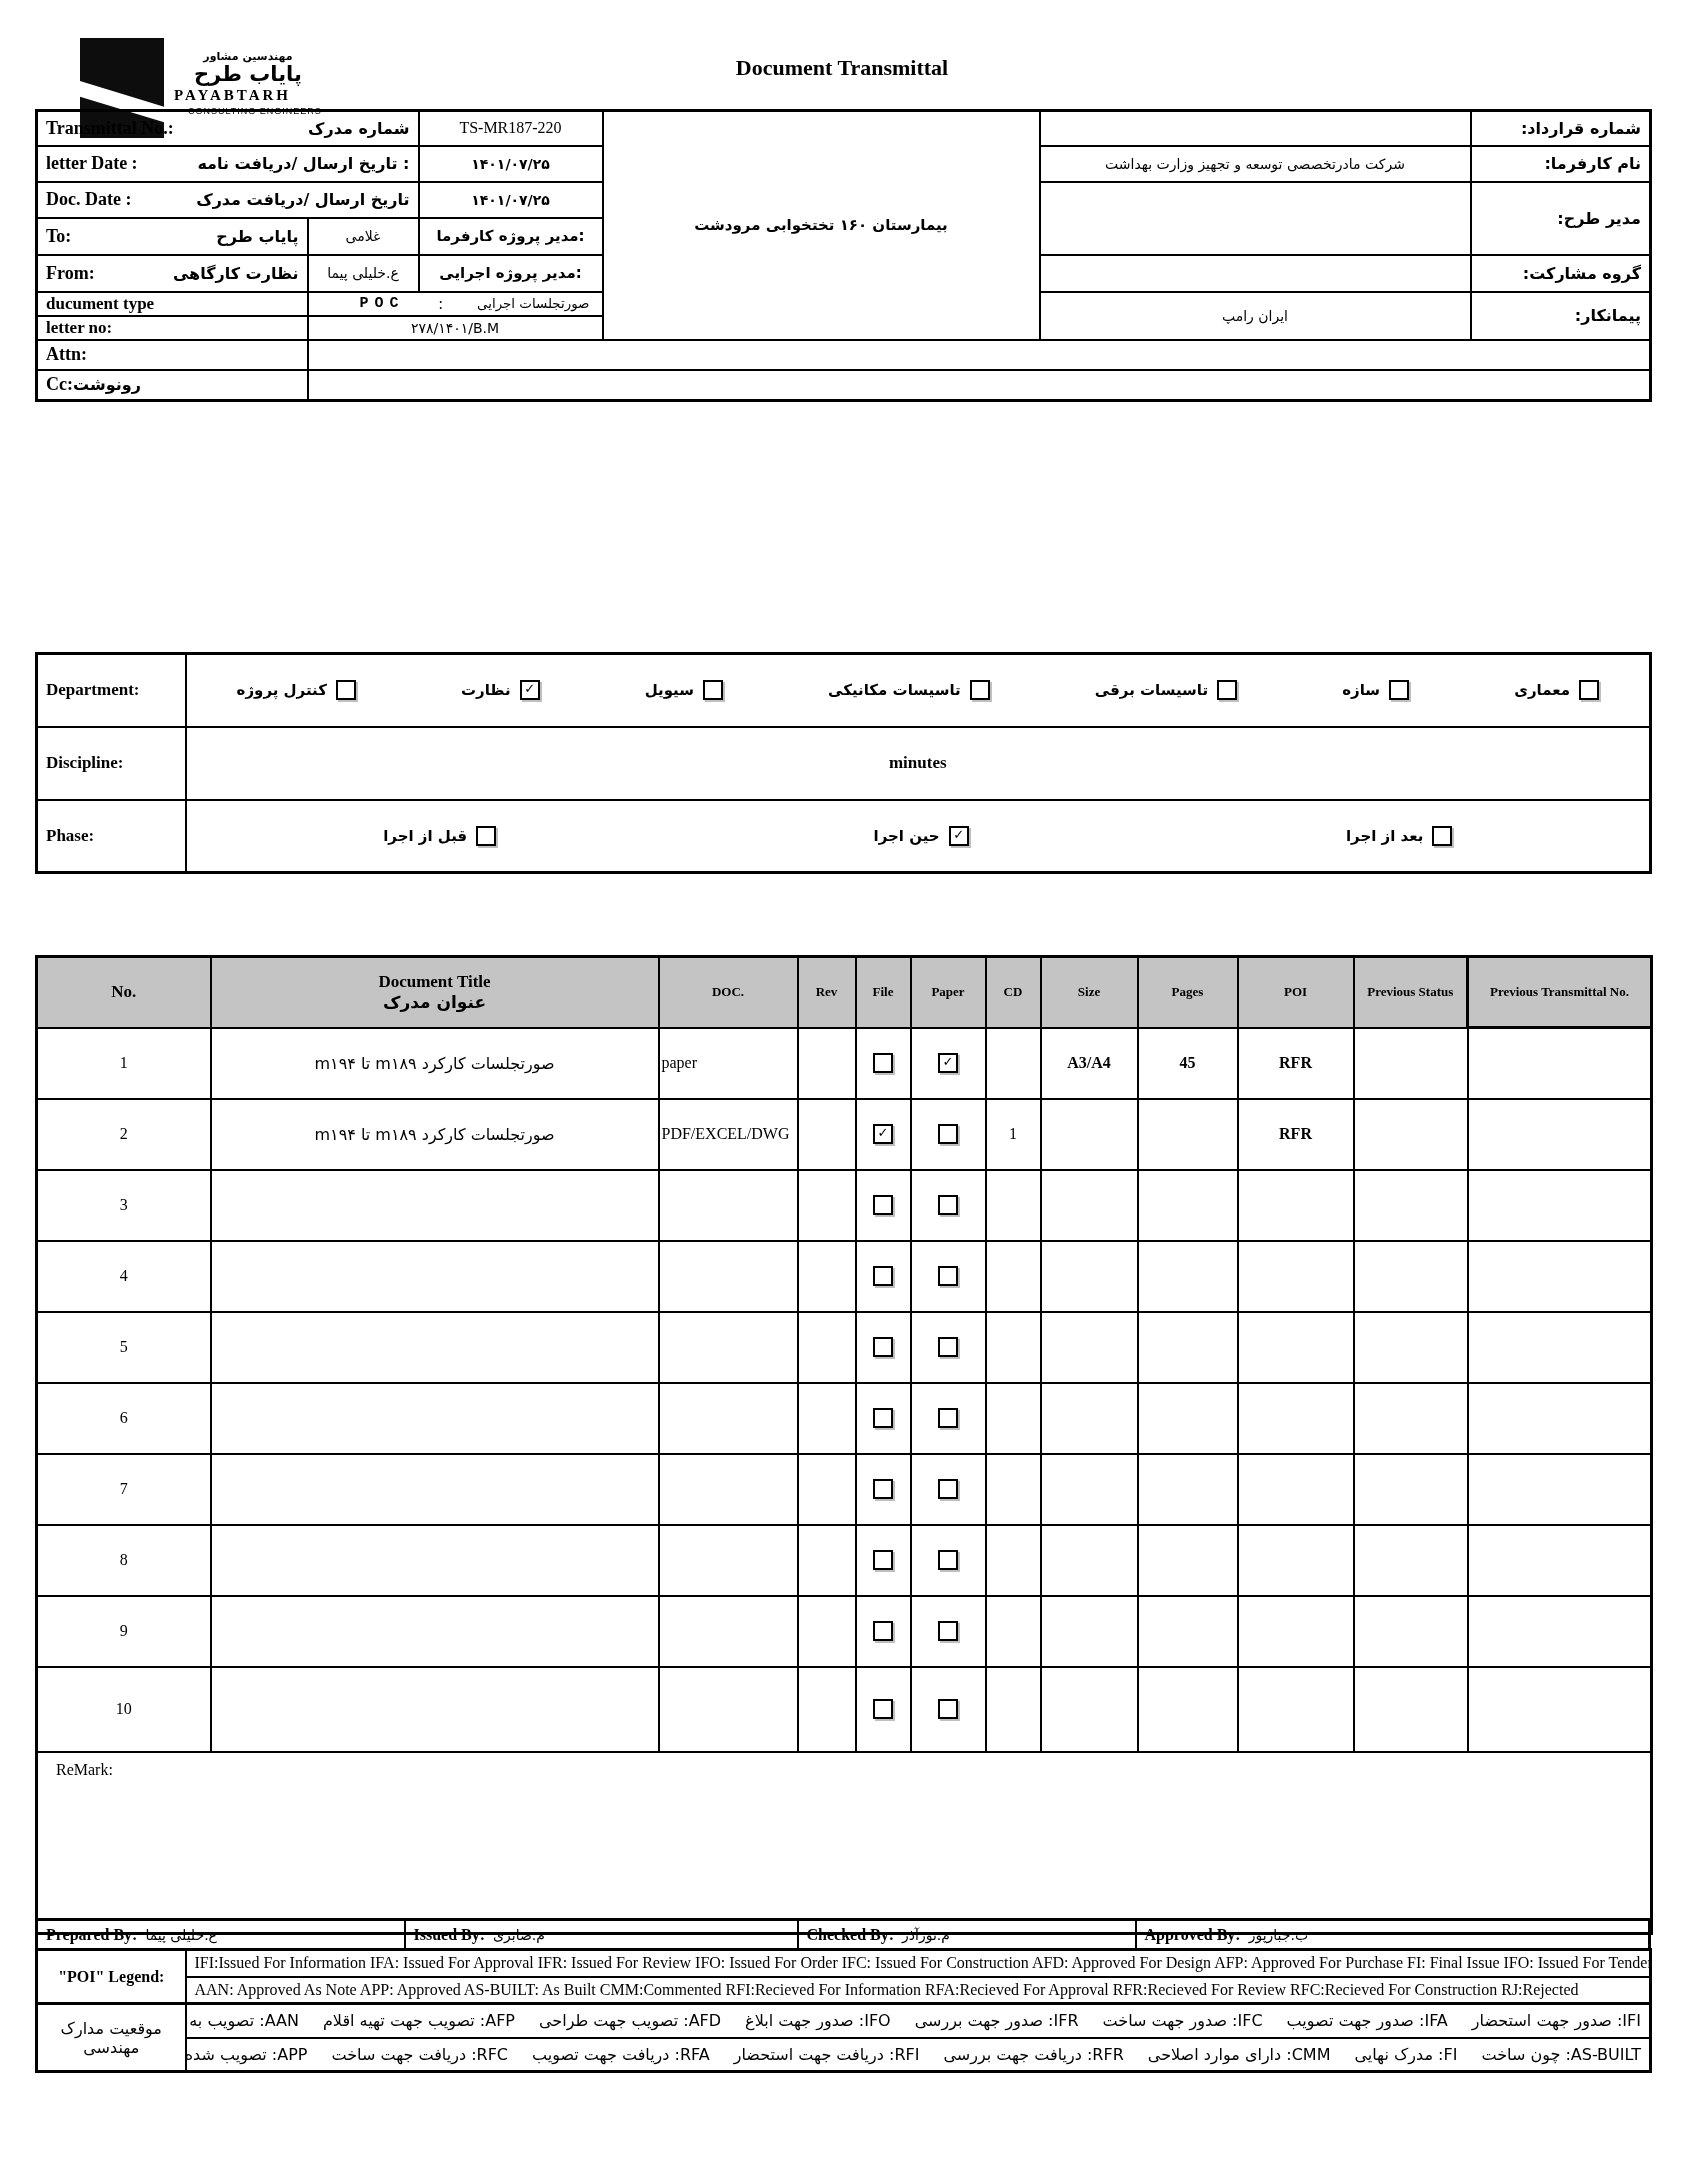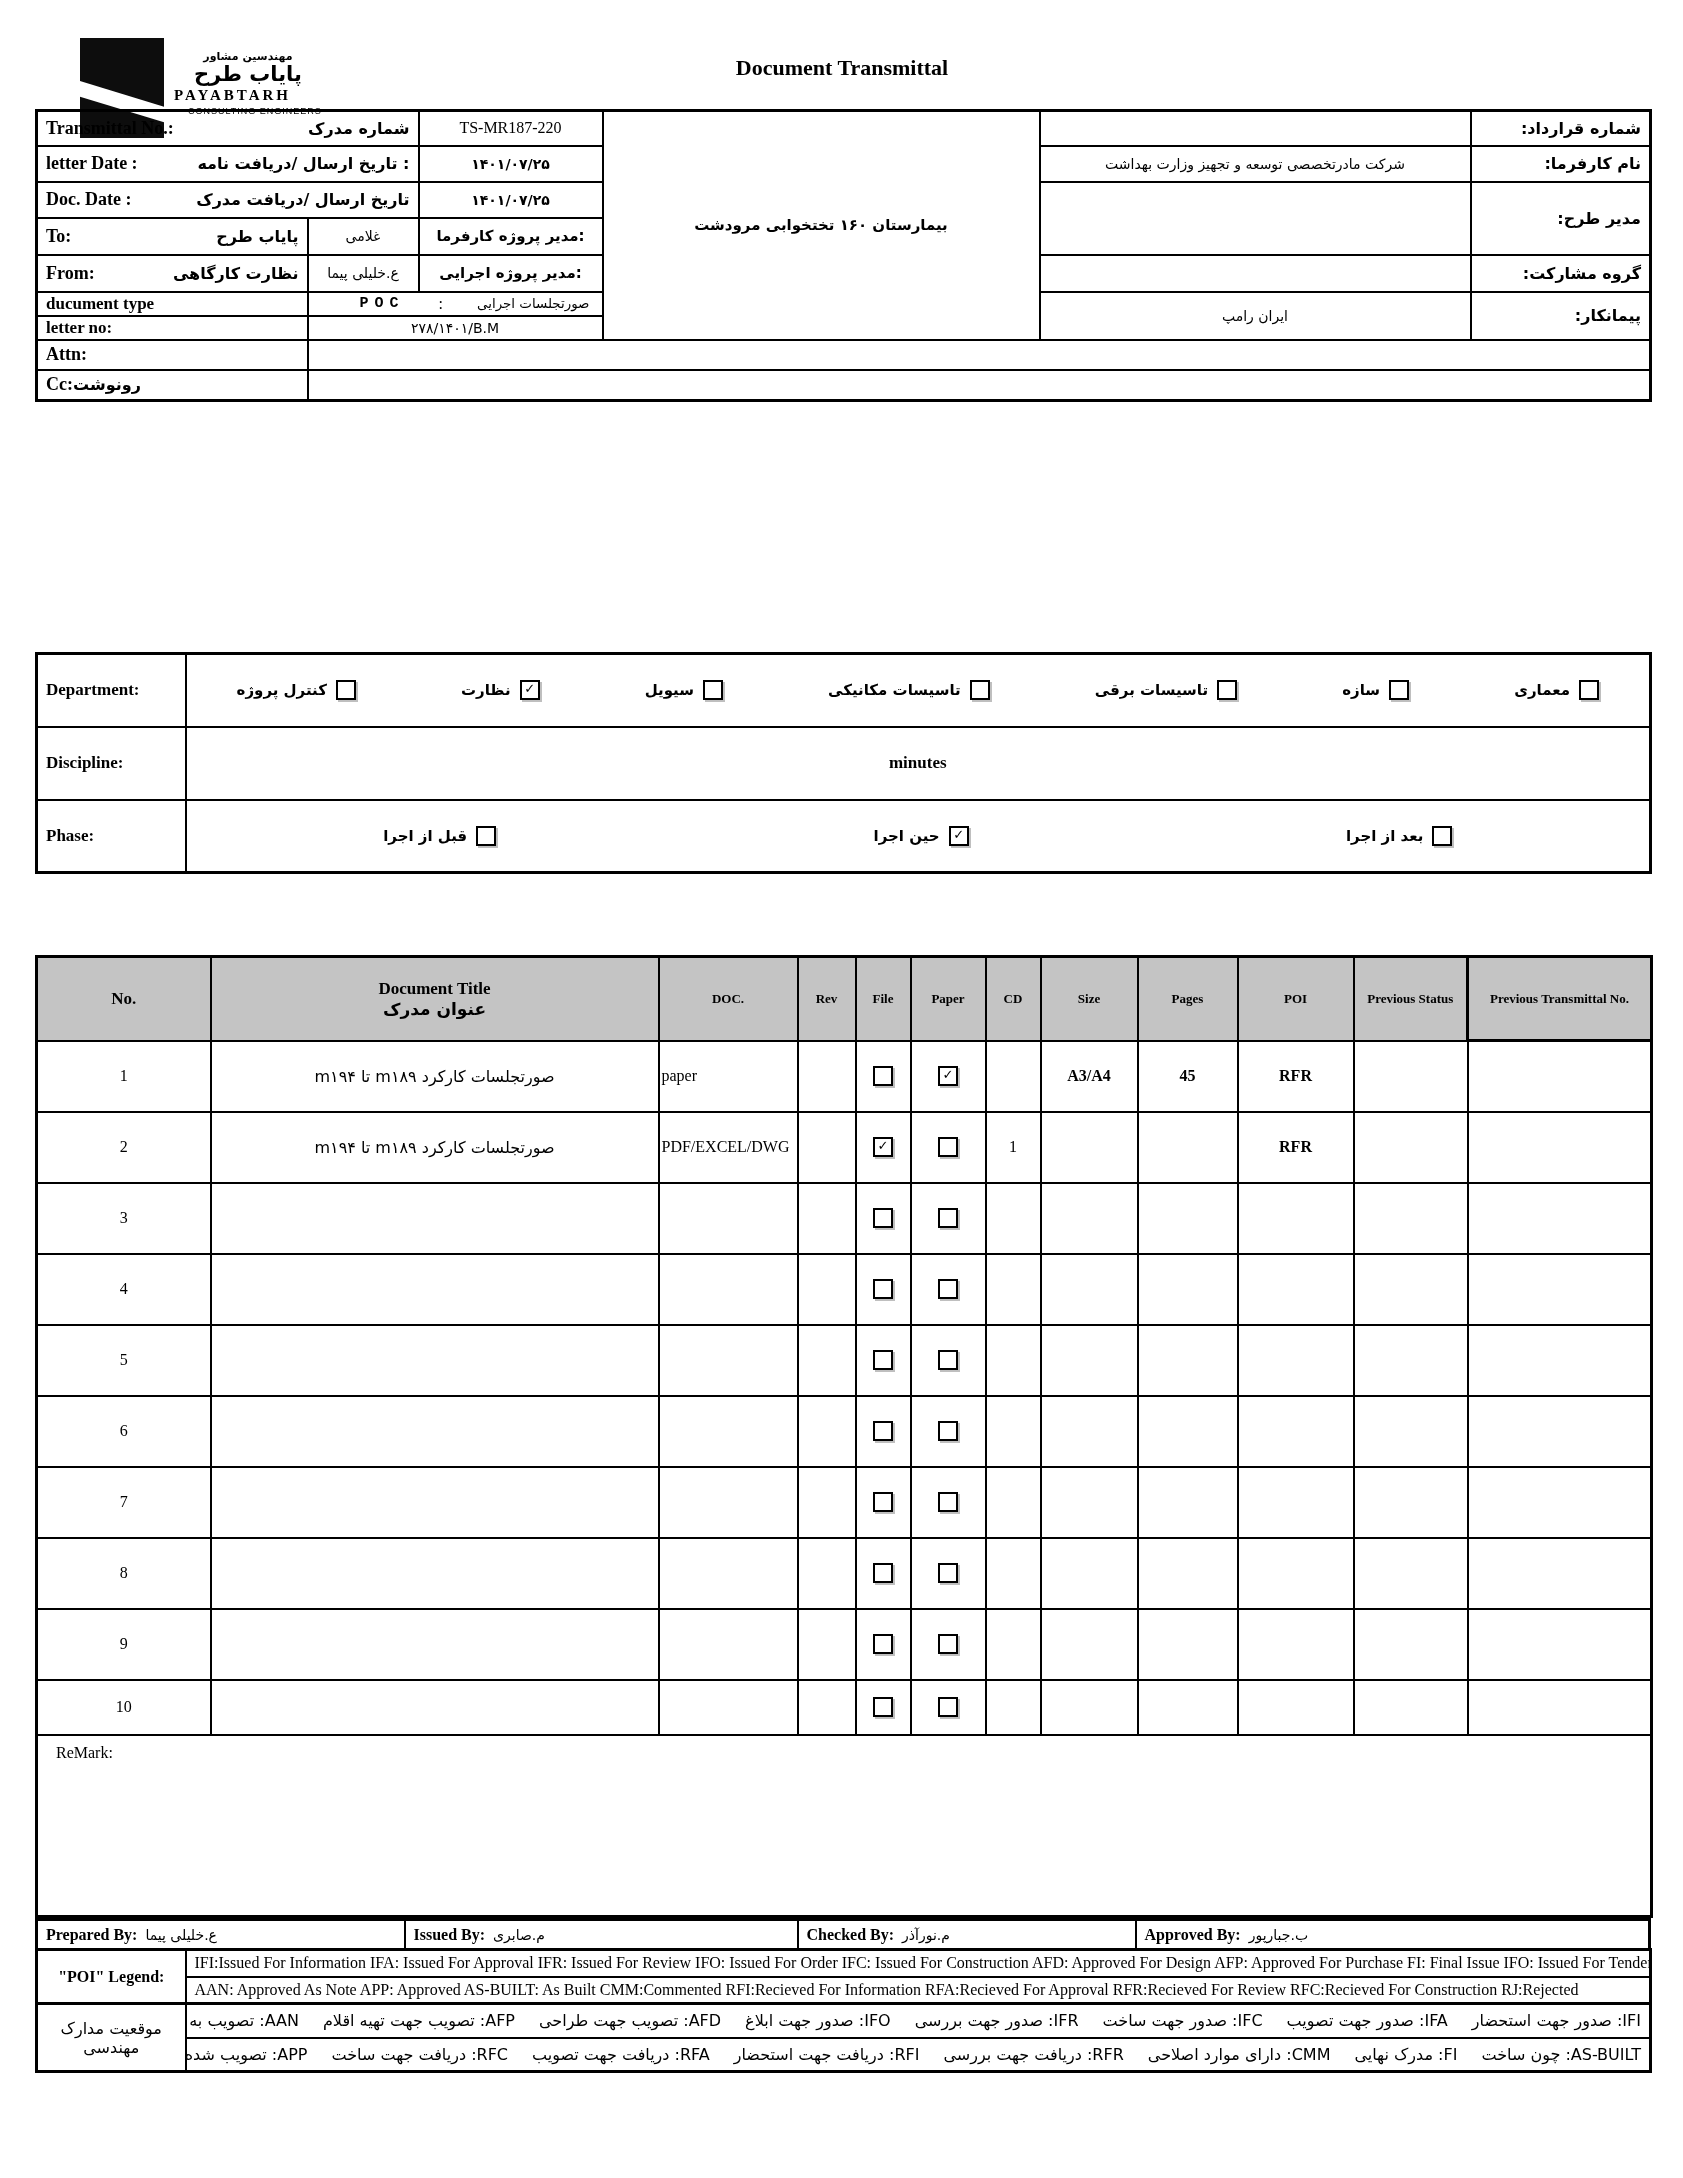--- a/index.html
+++ b/index.html
@@ -244,21 +244,21 @@
       <col style="width:55px">
         <col style="width:75px">
         <col style="width:55px">
         <col style="width:97px">
       <col style="width:100px">
         <col style="width:116px">
         <col style="width:114px">
         <col style="width:184px">
     </colgroup>
     <tbody>
-        <tr style="height:84px;">
+        <tr style="height:71px;">
       <th class="big">No.</th>
       <th>
         <div class="th-title">
               <span class="en b">Document Title</span>
         <span class="fa b">عنوان مدرک</span>
             </div>
       </th>
       <th>DOC.</th>
       <th>Rev</th>
       <th>File</th>
@@ -391,21 +391,21 @@
           <td class="c"></td>
           <td class="c"><span class="cb"></span></td>
           <td class="c"><span class="cb"></span></td>
           <td class="c num"></td>
           <td class="c t17"></td>
           <td class="c t17"></td>
           <td class="c t17"></td>
           <td class="c"></td>
           <td class="c"></td>
         </tr>
-        <tr style="height: 55px;">
+        <tr style="height: 85px;">
           <td class="c num">10</td>
           <td class="c fa t15" dir="rtl"></td>
           <td class="docfmt en"></td>
           <td class="c"></td>
           <td class="c"><span class="cb"></span></td>
           <td class="c"><span class="cb"></span></td>
           <td class="c num"></td>
           <td class="c t17"></td>
           <td class="c t17"></td>
           <td class="c t17"></td>

